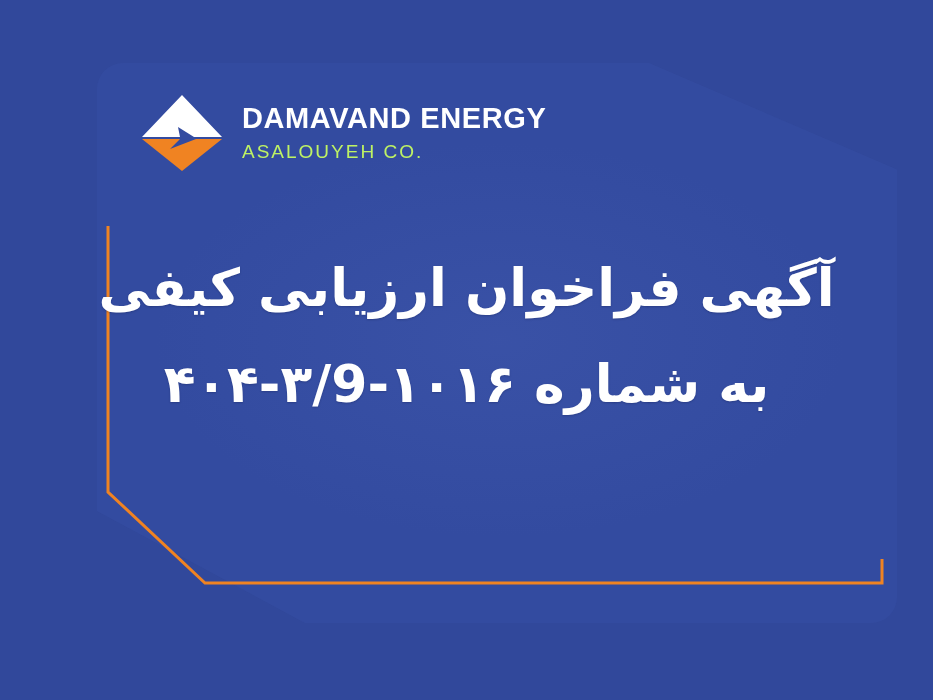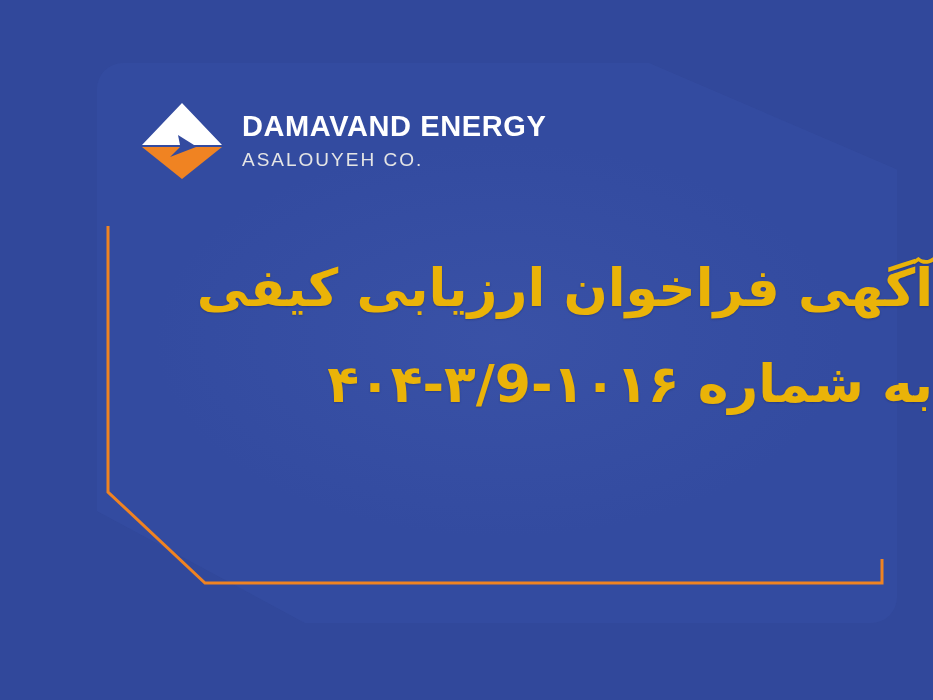--- a/index.html
+++ b/index.html
@@ -61,21 +61,21 @@
     width: 933px;
     height: 700px;
     pointer-events: none;
   }
 
   
 
   .logo-row {
     position: absolute;
     left: 140px;
-    top: 101px;
+    top: 93px;
     display: flex;
     flex-direction: row;
     align-items: center;
     direction: ltr;
   }
 
   .logo-mark {
     width: 84px;
     height: 80px;
     flex: 0 0 auto;
@@ -91,49 +91,48 @@
   .logo-title {
     color: #ffffff;
     font-size: 29px;
     font-weight: bold;
     letter-spacing: 0.6px;
     line-height: 1.05;
     white-space: nowrap;
   }
 
   .logo-sub {
-    color: #e5e5e5;
+    color: #bef264;
     font-size: 19px;
     font-weight: 300;
     letter-spacing: 2.0px;
     line-height: 1.1;
     margin-top: 8px;
     white-space: nowrap;
   }
 
   
 
   .headline {
     position: absolute;
     left: 0;
     right: 0;
     top: 262px;
     text-align: center;
     direction: rtl;
   }
 
   .headline-line {
-    color: #eab308;
+    color: #ffffff;
     font-family: "DejaVu Sans", "Liberation Sans", sans-serif;
     font-weight: bold;
     font-size: 52px;
     line-height: 1.0;
     white-space: nowrap;
     text-shadow: 0 1px 2px rgba(10,20,60,0.25);
-    text-align: right;
   }
 
   .headline-line.l1 { letter-spacing: 0px; }
 
   .headline-line.l2 {
     margin-top: 44px;
     letter-spacing: 0px;
   }
 </style>
 </head>

